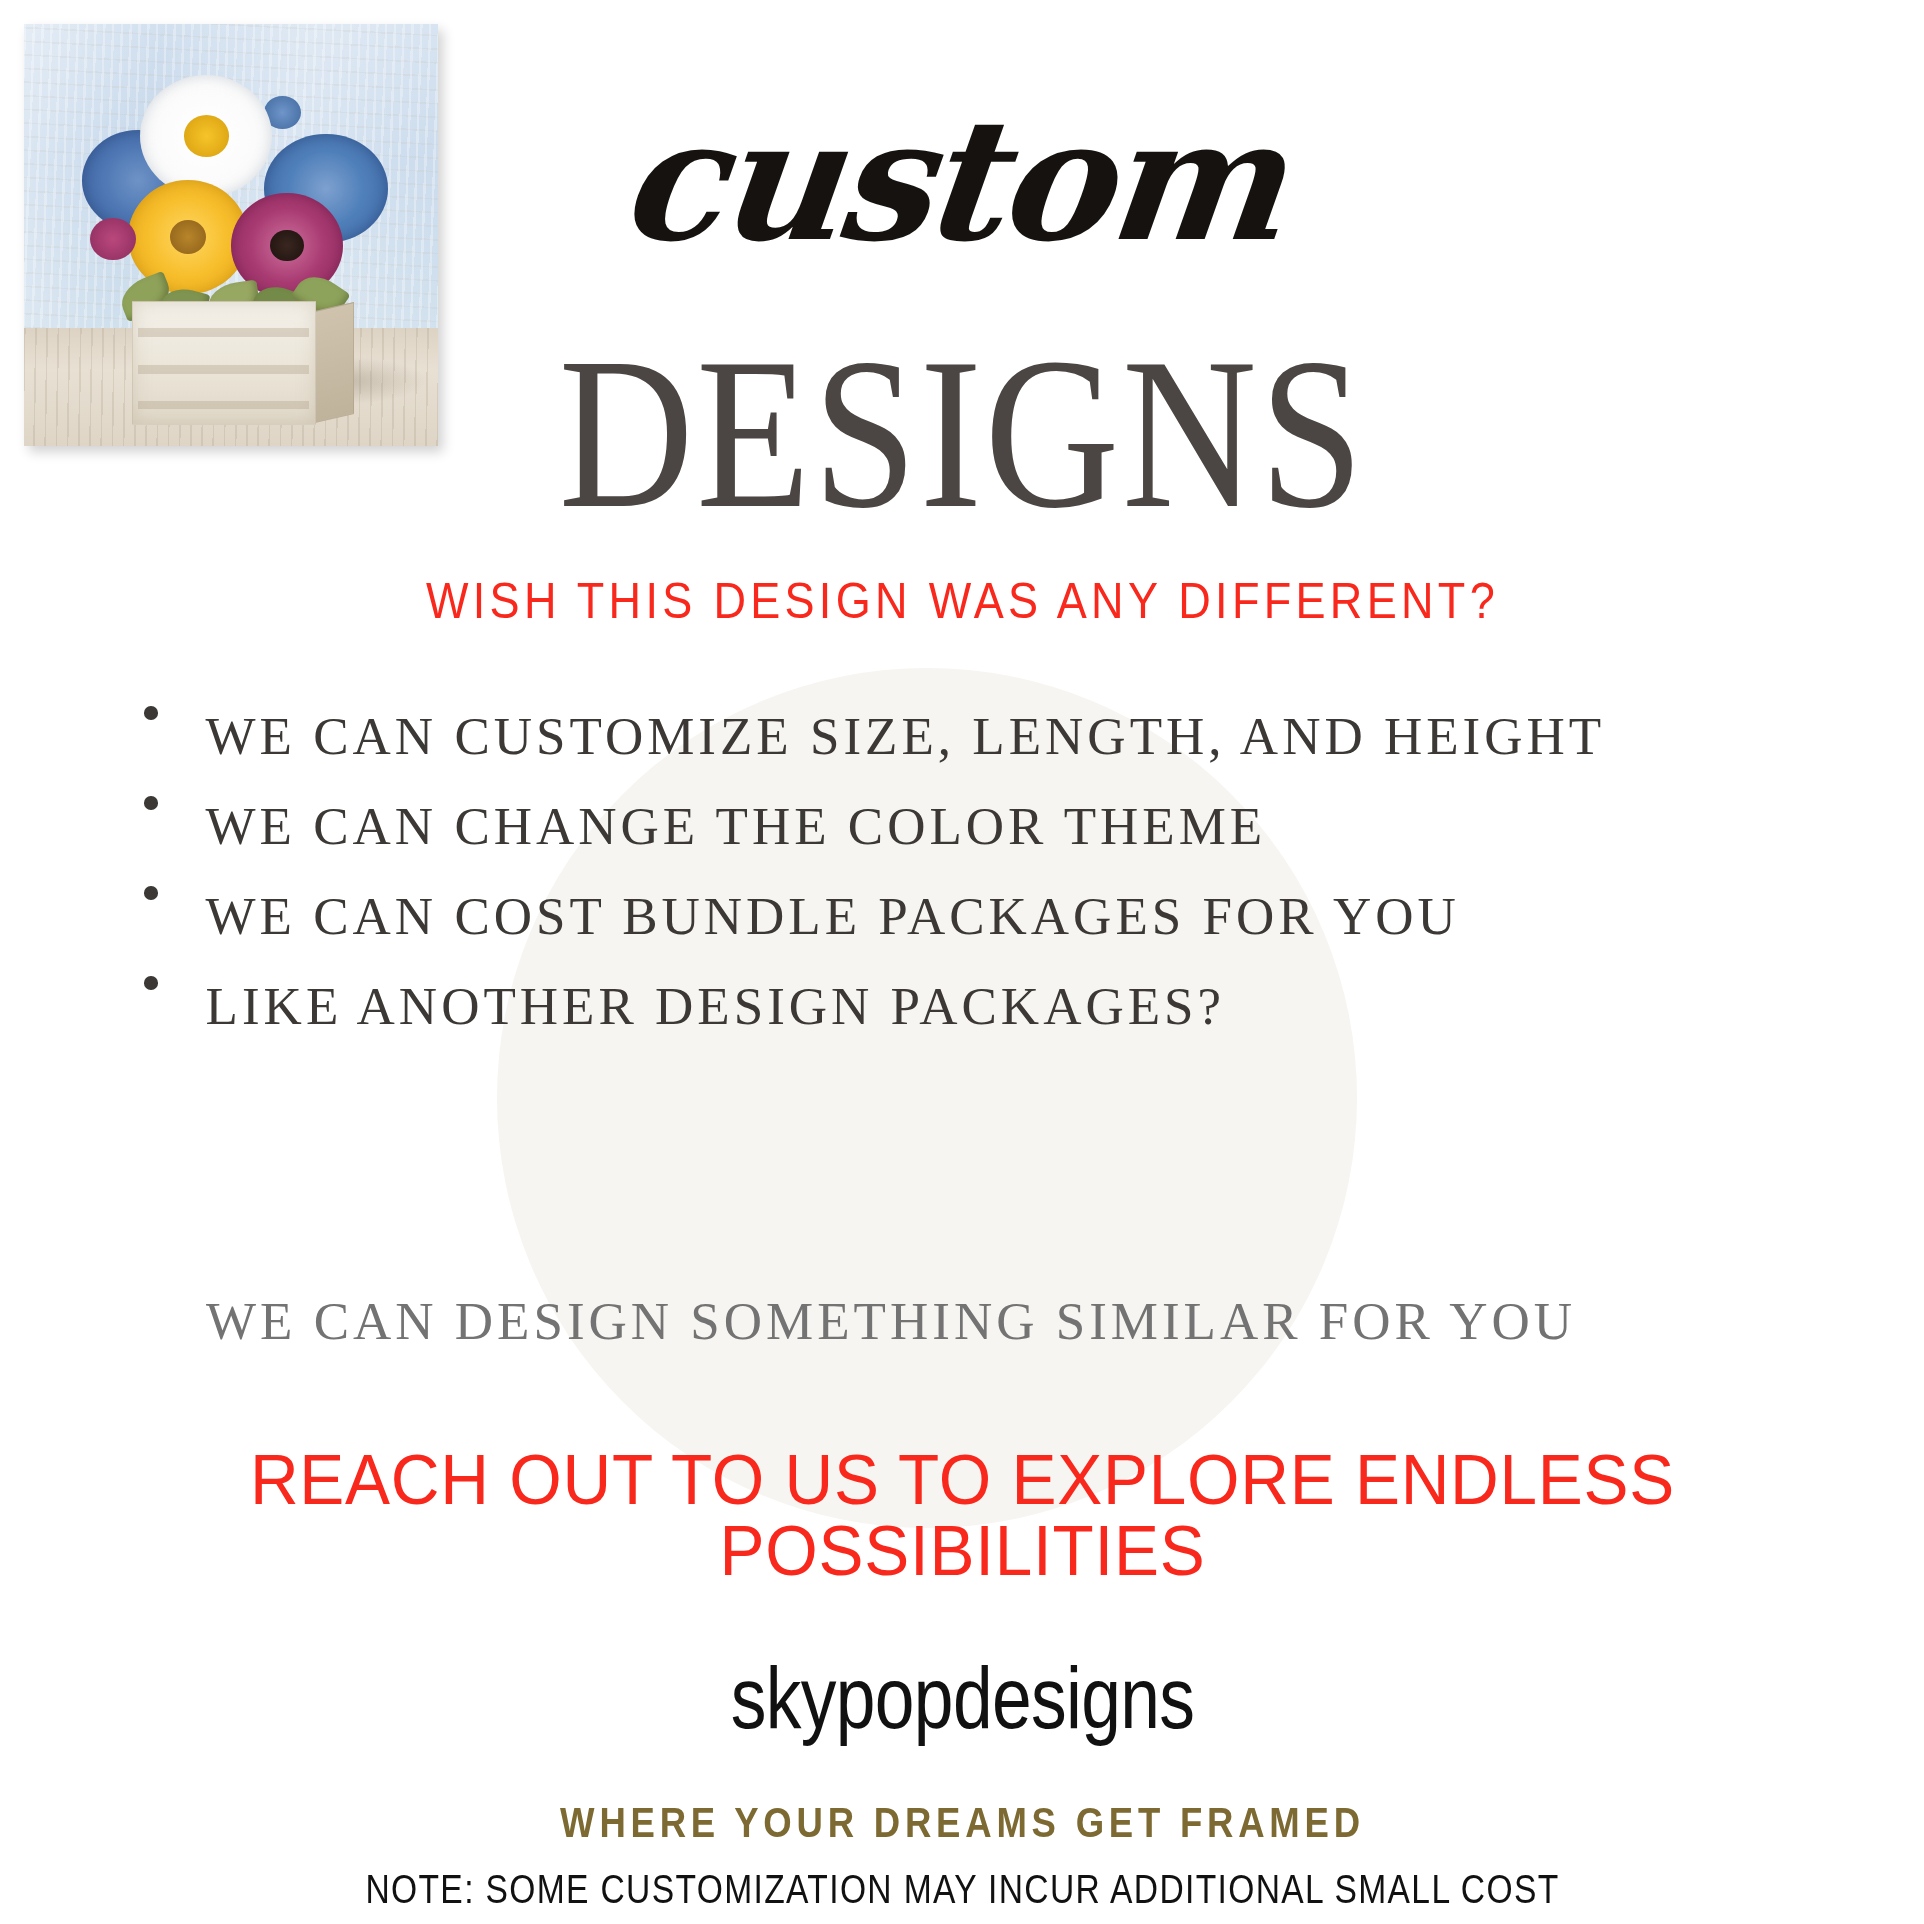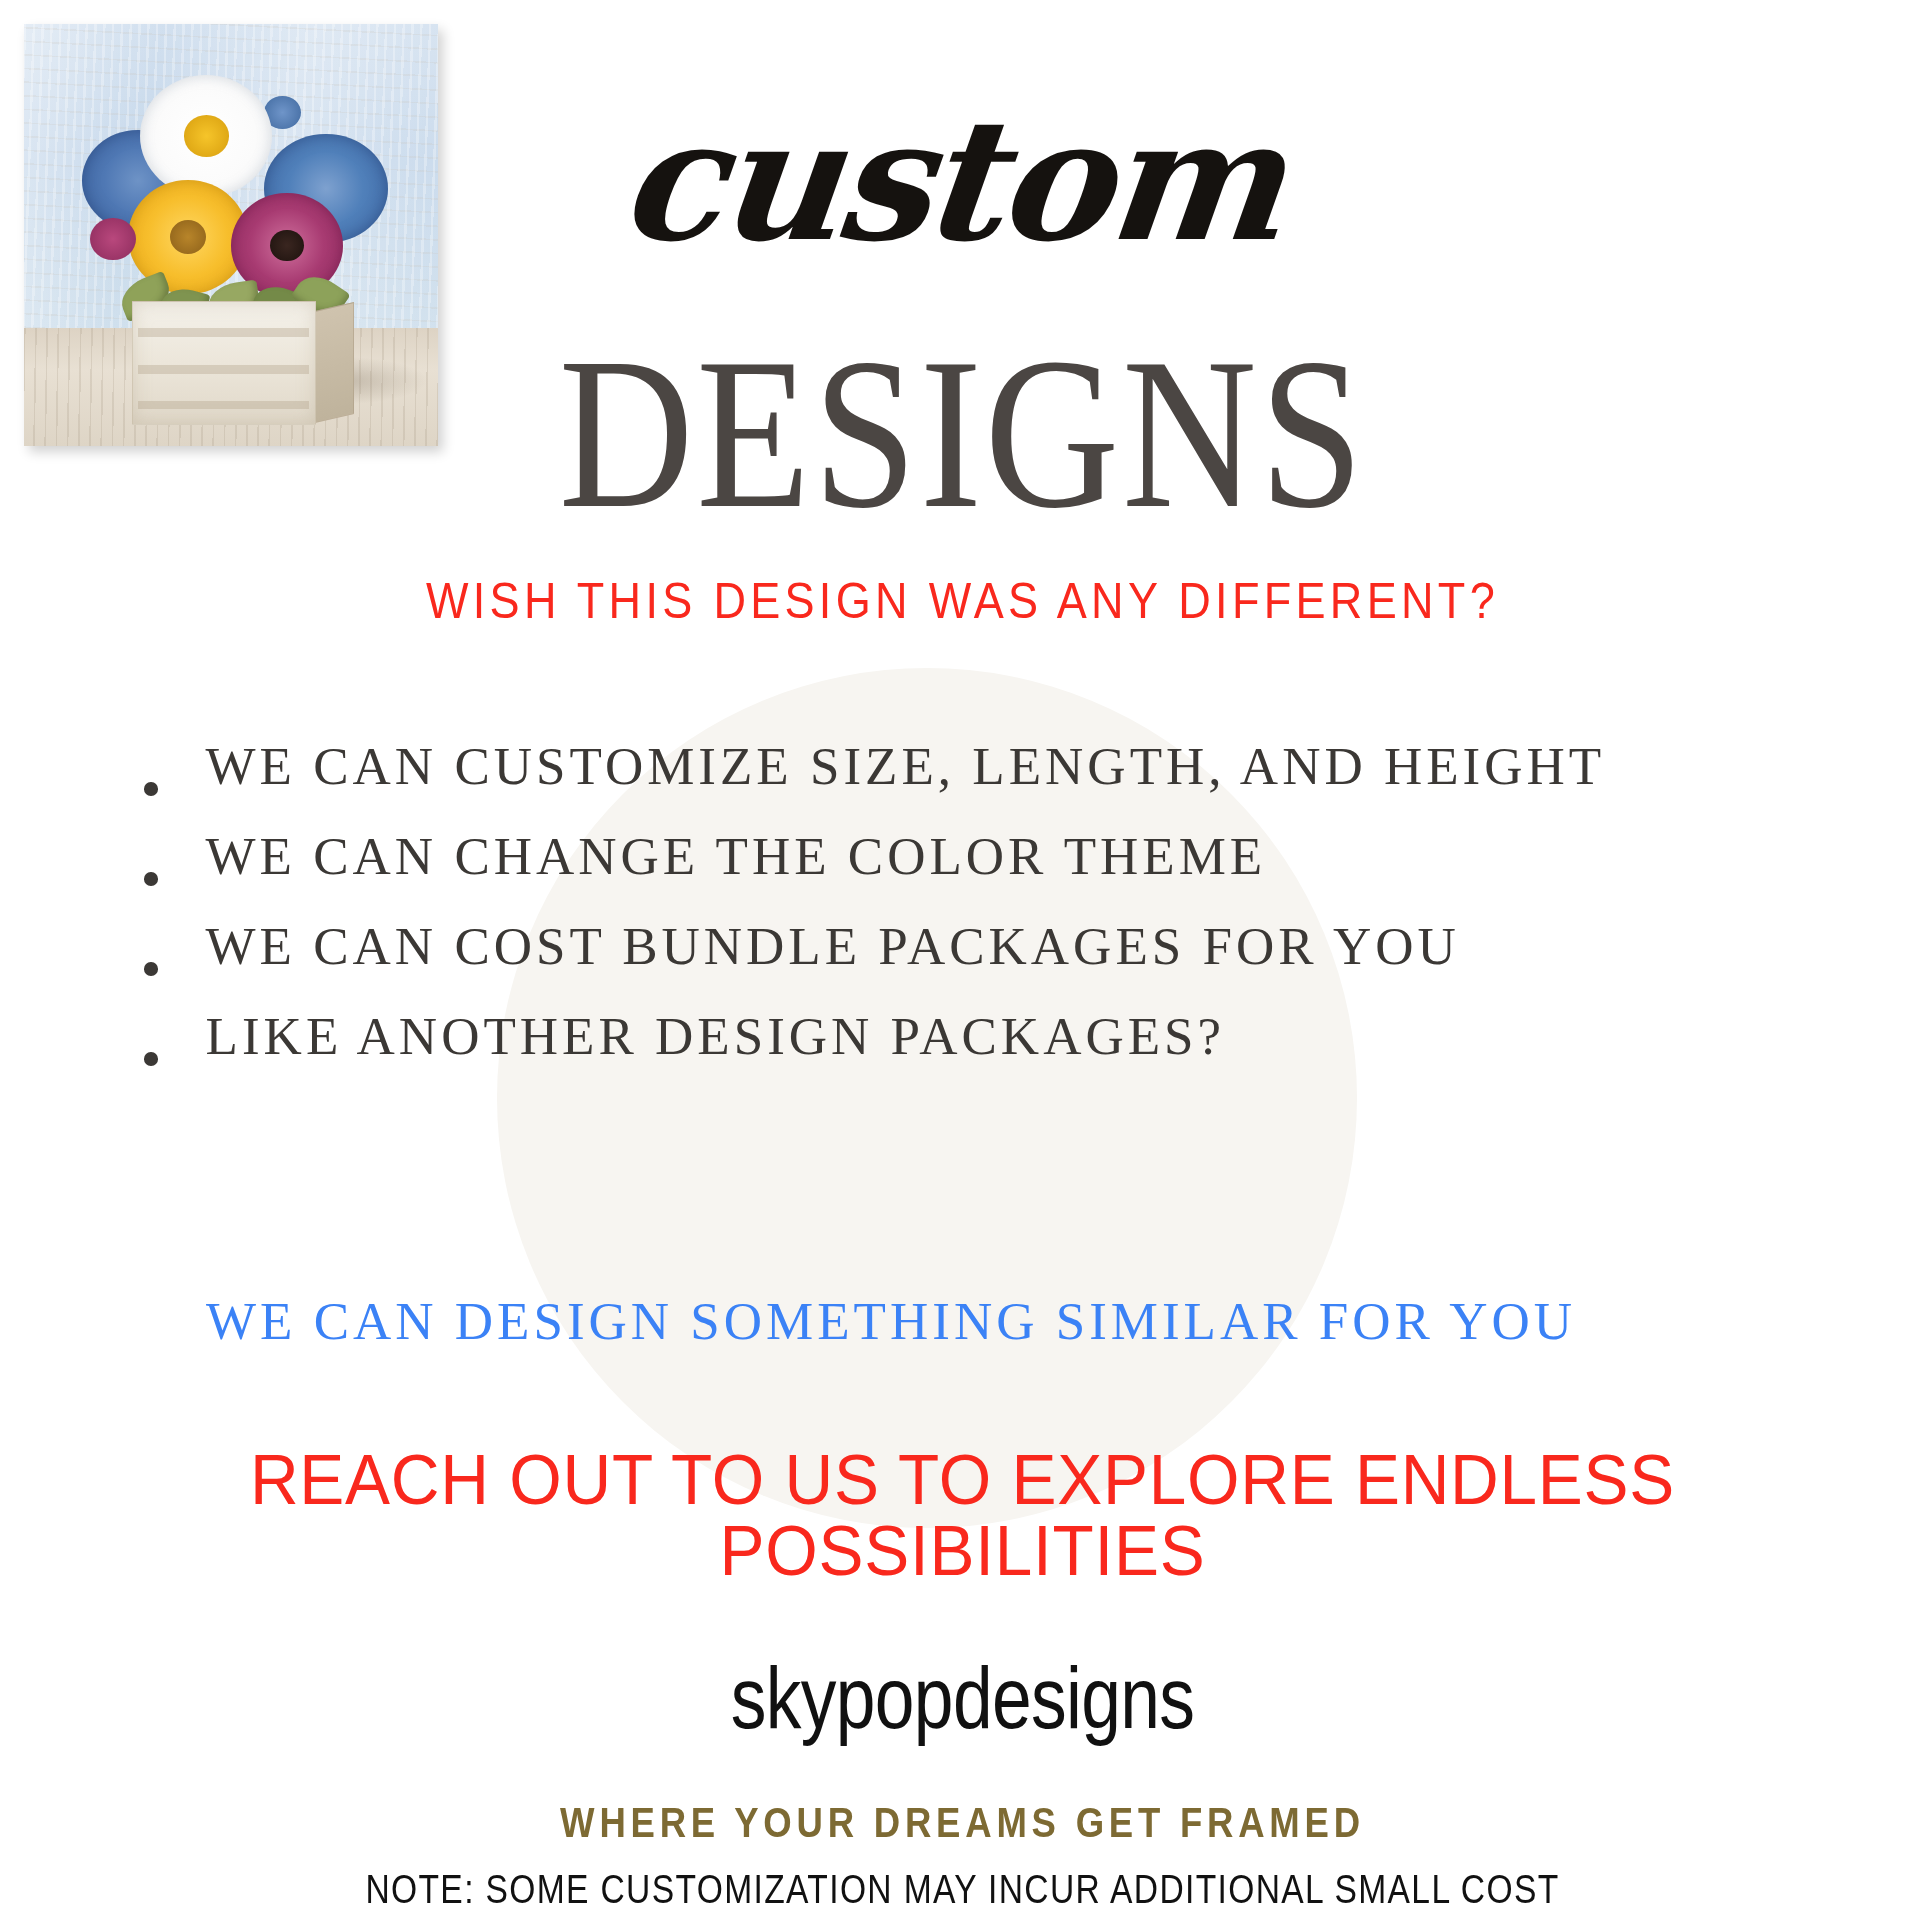--- a/index.html
+++ b/index.html
@@ -164,21 +164,21 @@
     left: 144px;
     top: 706px;
     width: 1700px;
     z-index: 4;
     list-style: none;
     margin: 0;
     padding: 0;
   }
   .bullets li {
     display: flex;
-    align-items: flex-end;
+    align-items: flex-start;
     height: 90px;
     font-family: "Liberation Serif", serif;
     font-size: 53px;
     color: #3b3835;
     letter-spacing: 4px;
     white-space: nowrap;
   }
   .bullets li .dot {
     flex: 0 0 auto;
     width: 13.6px;
@@ -190,21 +190,21 @@
   .bullets li .txt { display: inline-block; }
 
   .sub-line {
     position: absolute;
     left: 144px;
     top: 1291px;
     width: 1700px;
     z-index: 4;
     font-family: "Liberation Serif", serif;
     font-size: 53px;
-    color: #3b82f6;
+    color: #737373;
     letter-spacing: 4px;
     white-space: nowrap;
     padding-left: 62px;
   }
 
   
   .red-cta {
     position: absolute;
     left: 0; right: 0;
     top: 1444px;

